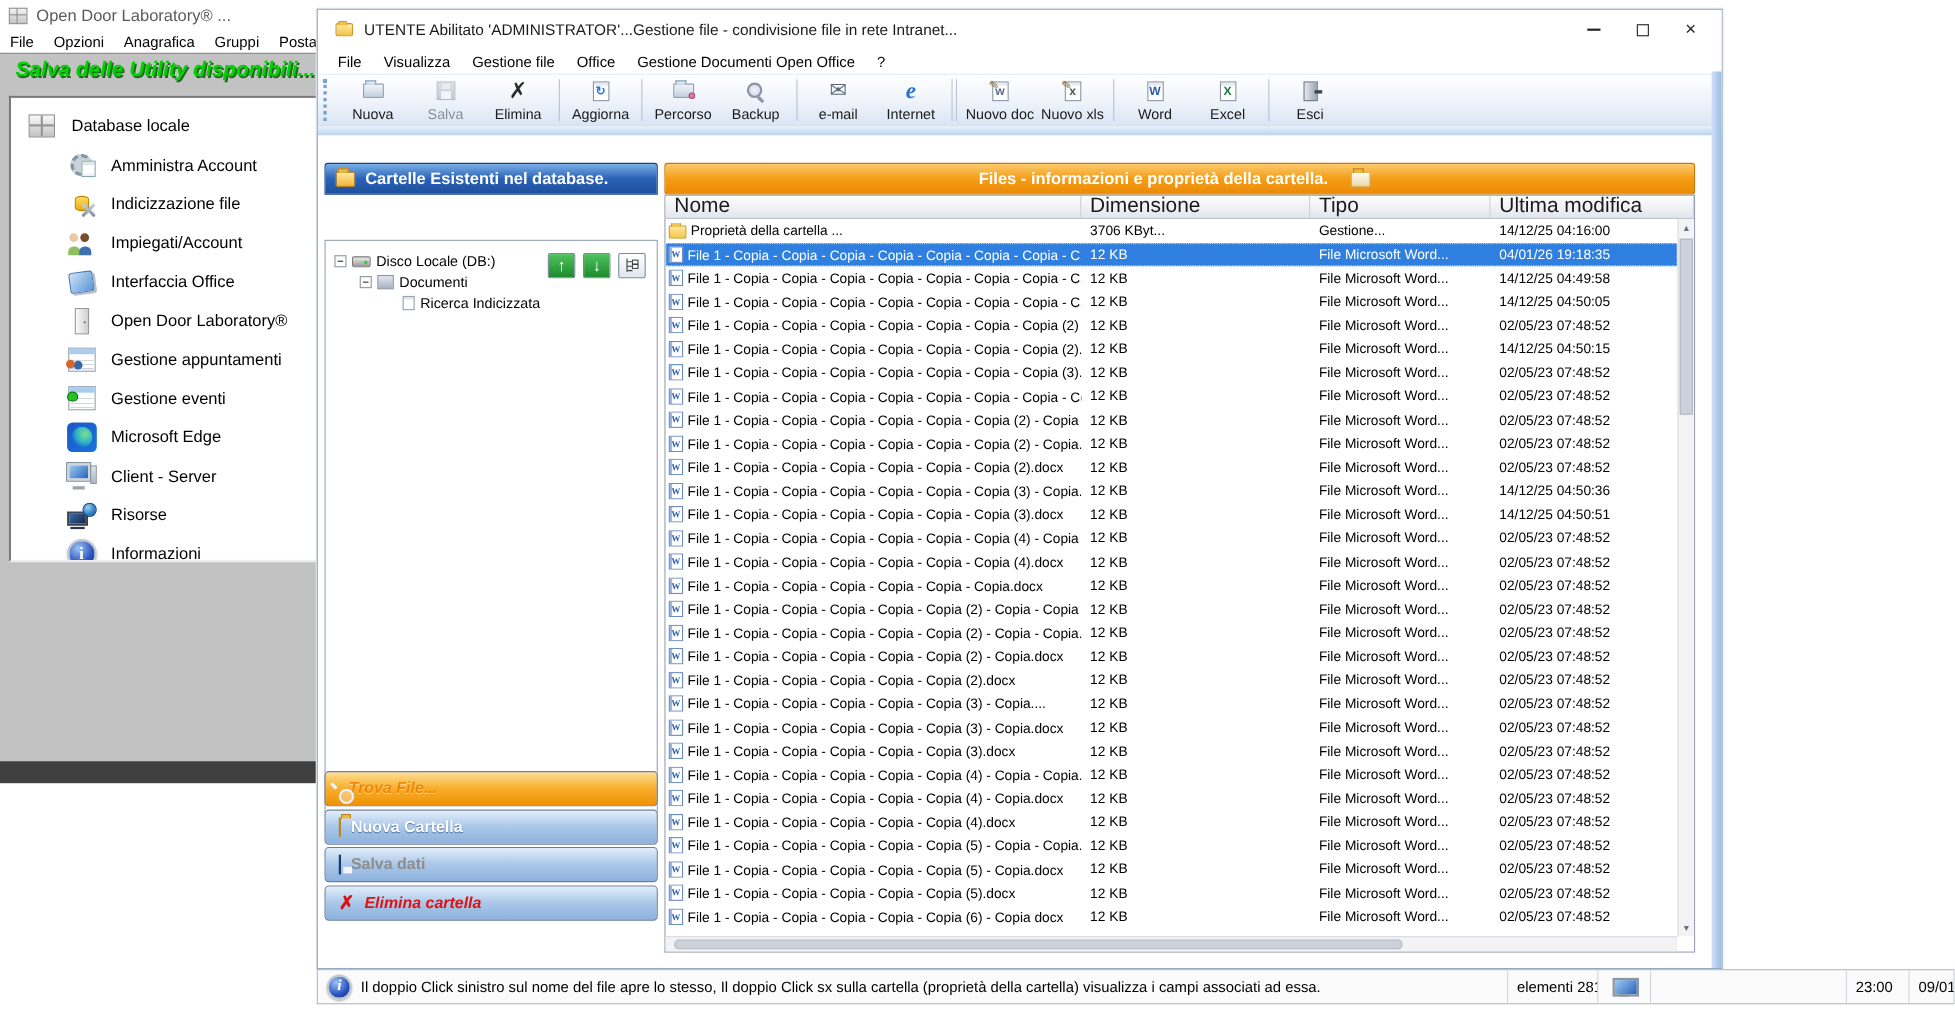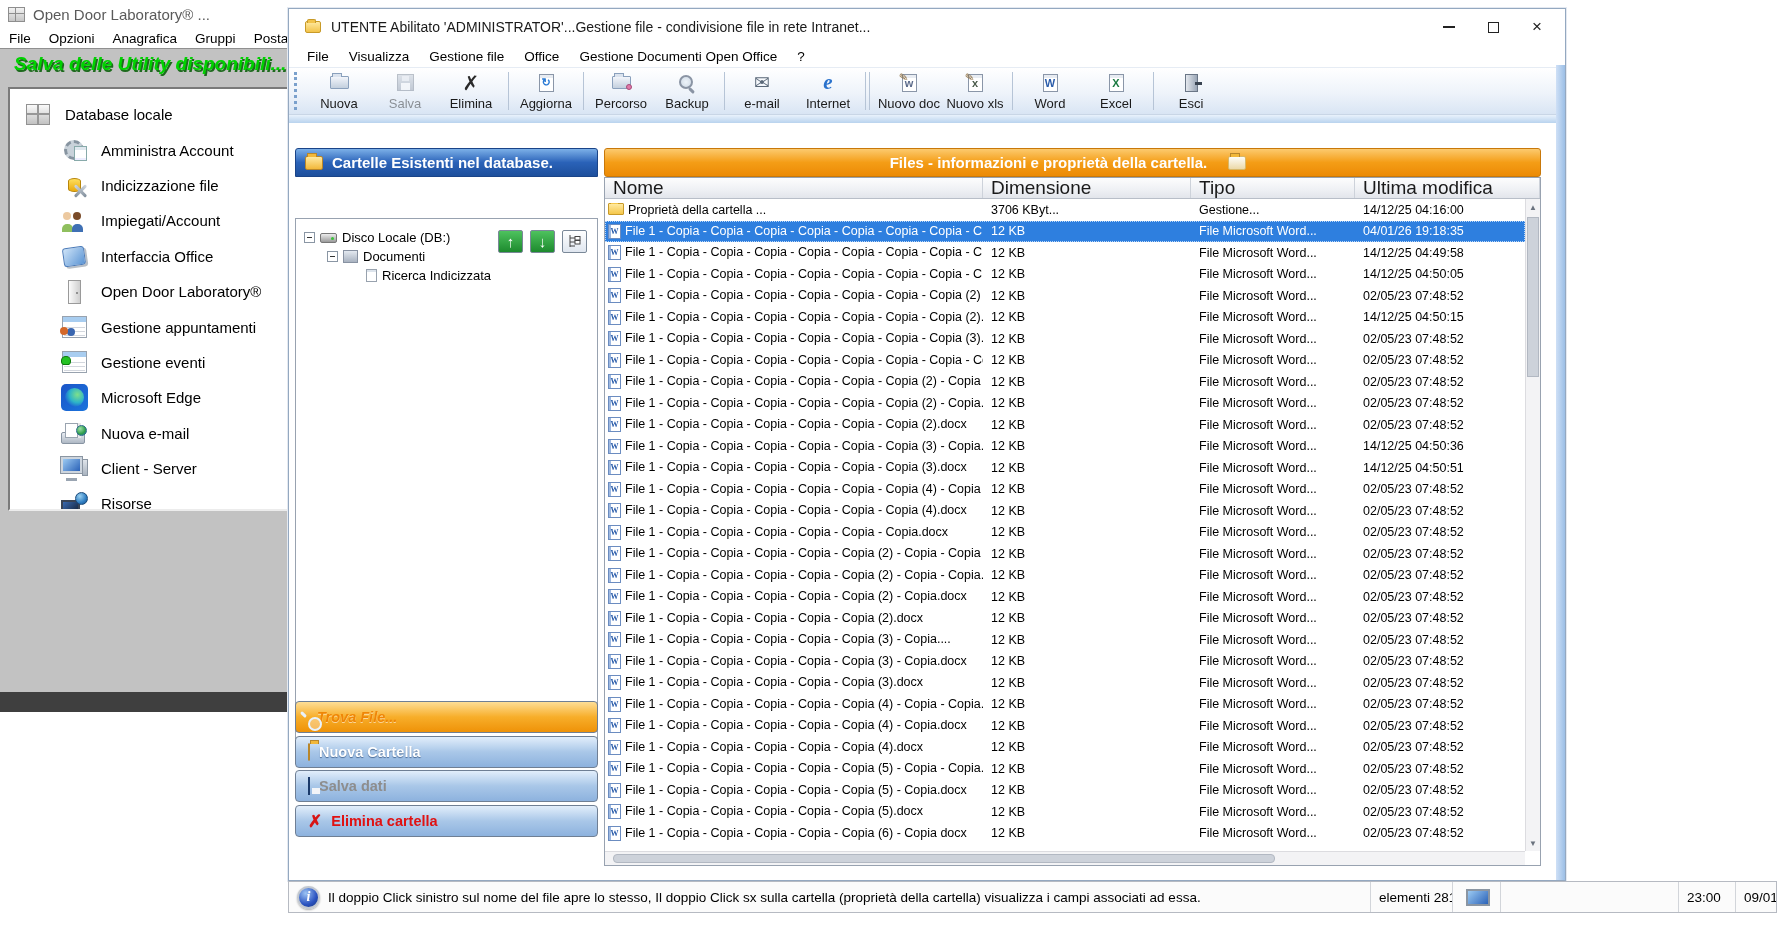--- a/index.html
+++ b/index.html
@@ -146,42 +146,42 @@
   .tbn.green { background:linear-gradient(#4ec25e,#1d8a2e); color:#fff; }
 
   
   .sbtn { position:absolute; left:6px; width:303px; height:32px; border:1px solid #6f7f94; border-radius:4px;
           display:flex; align-items:center; padding-left:12px; gap:9px; font-size:14.5px; font-weight:bold; cursor:pointer; }
   .sbtn.orange { background:linear-gradient(#fede96,#f7ae2a 50%,#ef9208); }
   .sbtn.blue   { background:linear-gradient(#e2eefb,#a9c7e8 50%,#8db2de); }
   .sbtn .txt.or { color:#ef8606; text-shadow:0 1px 0 rgba(255,255,255,.55); font-style:italic; }
   .sbtn .txt.wh { color:#fff; text-shadow:0 1px 1px #4a6a94; }
   .sbtn .txt.gr { color:#8d8d8d; }
-  .sbtn .txt.rd { color:#e01212; }
+  .sbtn .txt.rd { color:#e01212;font-style:italic; }
   .sb-zoom { position:relative; width:17px; height:17px; flex:none; }
   .sb-zoom::before { content:""; position:absolute; left:0; top:0; width:10px; height:10px; border-radius:50%; border:2px solid #e8f2fc; background:rgba(255,255,255,.35); }
   .sb-zoom::after { content:""; position:absolute; right:1px; bottom:1px; width:7px; height:3px; background:#e8f2fc; transform:rotate(45deg); border-radius:2px; }
   .sb-folder { width:17px; height:12px; background:linear-gradient(#ffe9a0,#f2b83a); border:1px solid #b8862a; border-radius:1px; position:relative; flex:none; }
   .sb-folder::before { content:""; position:absolute; top:-4px; left:1px; width:7px; height:3px; background:#f2b83a; border:1px solid #b8862a; border-bottom:none; }
   .sb-save { width:15px; height:15px; background:linear-gradient(#5a7ab8,#2a4a88); border:1px solid #1a3a6a; position:relative; flex:none; }
   .sb-save::before { content:""; position:absolute; left:3px; bottom:0; width:8px; height:6px; background:#f2f4f8; }
   .sb-x { color:#d81414; font-size:17px; font-weight:bold; line-height:1; flex:none; }
 
   
   .files-header { position:absolute; left:315px; top:139px; width:937px; height:29px; border-radius:3px;
                   background:linear-gradient(#fcca6e,#f49d16 50%,#ec8a05); border:1px solid #c8780a;
                   display:flex; align-items:center; justify-content:center; gap:12px; color:#fff; font-weight:bold; font-size:15px; }
   .hdr-folder.lite { background:linear-gradient(#fdfdf8,#ecd9a8); border-color:#d8b868; }
   .files-body { position:absolute; left:315px; top:168px; width:937px; height:689px; background:#fff; border:1px solid #98a2b0; overflow:hidden; }
   .fh { display:grid; grid-template-columns:378px 208px 164px 1fr; height:21px;
         background:linear-gradient(#fdfdfd,#eef0f4 60%,#e2e5eb); border-bottom:1px solid #b8bec8; font-size:19px; color:#1a1a1a; }
   .fh > div { padding-left:8px; border-right:1px solid #cdd2da; display:flex; align-items:center; white-space:nowrap; overflow:hidden; cursor:pointer; }
   .rows { position:absolute; left:0; top:21px; right:15px; bottom:14px; overflow:hidden; }
   .frow { display:grid; grid-template-columns:378px 208px 164px 1fr; height:21.5px; align-items:center; font-size:12.5px; color:#000; cursor:pointer; }
-  .frow .c1 { display:flex; align-items:flex-start; gap:4px; padding-left:3px; white-space:nowrap; overflow:hidden; }
+  .frow .c1 { display:flex; align-items:flex-end; gap:4px; padding-left:3px; white-space:nowrap; overflow:hidden; }
   .frow .c2,.frow .c3,.frow .c4 { padding-left:8px; white-space:nowrap; overflow:hidden; }
   .frow.sel { background:#2e7fdf; color:#fff; outline:1px dotted #bcd8f8; outline-offset:-1px; }
   .fi-w { width:13px; height:15px; background:#fff; border:1px solid #6b8cc0; box-shadow:inset 2px 0 0 #9db8e0; flex:none;
           display:flex; align-items:center; justify-content:center; font:bold 8px "Liberation Serif",serif; color:#2a5caa; }
   .fi-f { width:16px; height:12px; background:linear-gradient(#ffe9a0,#f5c74a); border:1px solid #c89a28; border-radius:1px; position:relative; flex:none; }
   .fi-f::before { content:""; position:absolute; top:-4px; left:1px; width:7px; height:3px; background:#f5c74a; border:1px solid #c89a28; border-bottom:none; }
   .vscroll { position:absolute; top:21px; right:0; bottom:14px; width:15px; background:#f3f3f5; border-left:1px solid #dcdce0; }
   .vthumb { position:absolute; left:1px; right:1px; top:18px; height:160px; background:#cdd2da; border:1px solid #b2b8c2; }
   .varr { position:absolute; left:0; right:0; height:14px; display:flex; align-items:center; justify-content:center; font-size:8px; color:#6a727e; }
   .varr.up { top:1px; } .varr.dn { bottom:1px; }
@@ -287,30 +287,20 @@
           <div class="uitem child">
             <span class="ubox">
               <span class="si-edge">
                 <span class="sw"></span>
               </span>
             </span>
             <span class="lbl">Microsoft Edge</span>
           </div>
           <div class="uitem child">
             <span class="ubox">
-              <span class="si-mail">
-                <span class="bx"></span>
-                <span class="en"></span>
-                <span class="gl"></span>
-              </span>
-            </span>
-            <span class="lbl">Nuova e-mail</span>
-          </div>
-          <div class="uitem child">
-            <span class="ubox">
               <span class="si-pc">
                 <span class="sc"></span>
                 <span class="st"></span>
                 <span class="tw"></span>
               </span>
             </span>
             <span class="lbl">Client - Server</span>
           </div>
           <div class="uitem child">
             <span class="ubox">

